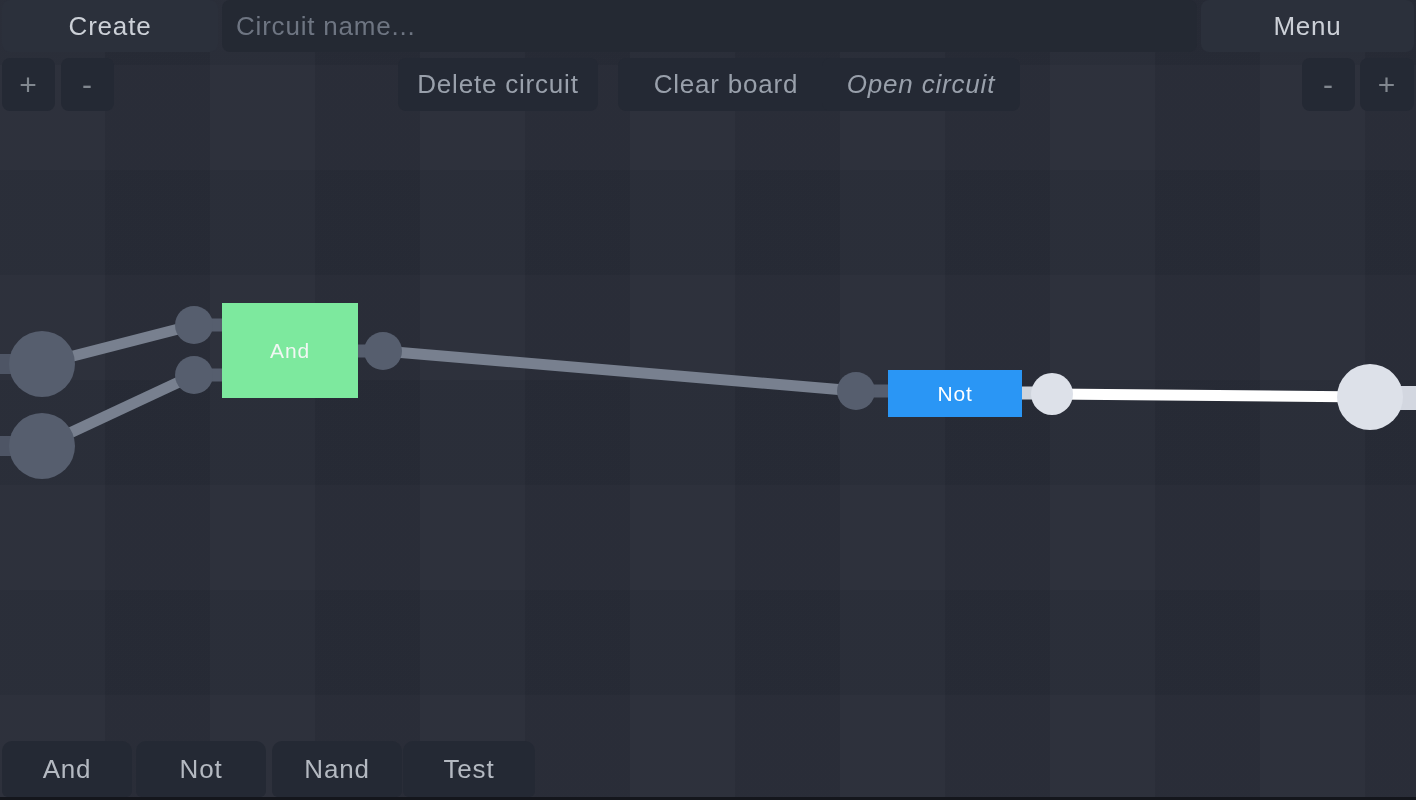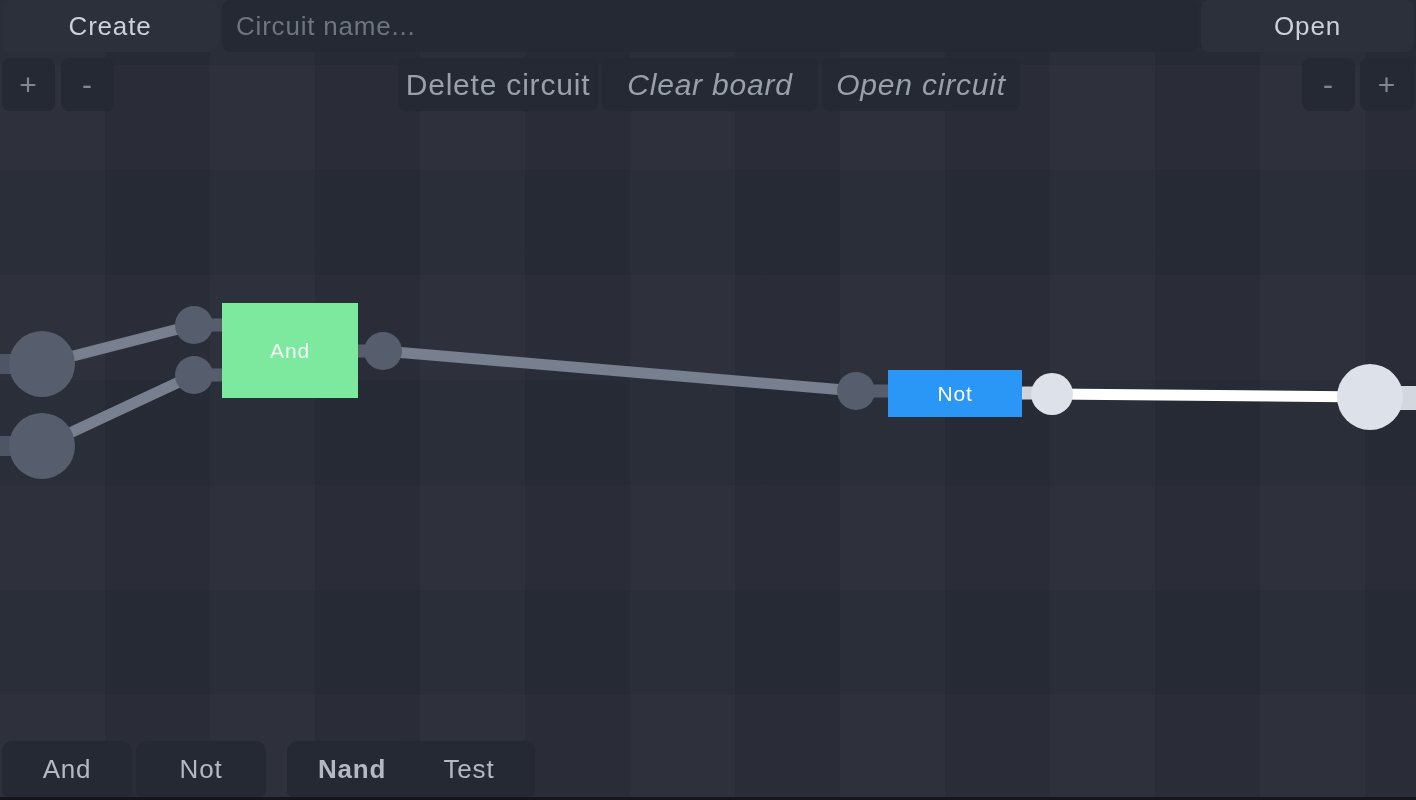--- a/index.html
+++ b/index.html
@@ -35,50 +35,50 @@
   #gate-and{left:222px;top:303px;width:136px;height:95px;background:var(--gate_and,#7de99e);}
   #gate-not{left:888px;top:370px;width:134px;height:47px;background:var(--gate_not,#2a96f5);color:#ffffff;}
 
   .btn{
     position:absolute;z-index:3;border-radius:8px;border:none;
     display:flex;align-items:center;justify-content:center;
     font-family:"Liberation Sans",sans-serif;letter-spacing:0.8px;cursor:pointer;
     box-sizing:border-box;
   }
   .btn-light{background:var(--panel_light,#2b303b);color:#ccd0d7;font-size:26px;}
-  .btn-dark{background:var(--panel_dark,#242934);color:#99a0ab;font-size:30px;}
+  .btn-dark{background:var(--panel_dark,#242934);color:#99a0ab;font-size:26px;}
   .btn-zoom{background:var(--panel_dark,#242934);color:#81878f;font-size:30px;font-weight:300;}
 
   #create-btn{left:2px;top:0;width:216px;height:52px;text-align:right;}
   #menu-btn{left:1201px;top:0;width:213px;height:52px;}
   #circuit-name{
     position:absolute;z-index:3;left:222px;top:0;width:975px;height:52px;
     background:var(--input_bg,#242933);border:none;border-radius:8px;
     color:#eab308;font-size:26px;letter-spacing:0.8px;padding:0 14px;box-sizing:border-box;
     font-family:"Liberation Sans",sans-serif;outline:none;
   }
   #circuit-name::placeholder{color:#6e7582;opacity:1;}
 
   #zoom-in-left{left:2px;top:58px;width:53px;height:53px;}
   #zoom-out-left{left:61px;top:58px;width:53px;height:53px;}
   #zoom-out-right{left:1302px;top:58px;width:53px;height:53px;}
   #zoom-in-right{left:1360px;top:58px;width:54px;height:53px;}
 
   #delete-circuit{left:398px;top:58px;width:200px;height:53px;}
-  #clear-board{left:602px;top:58px;width:216px;height:53px;font-style:italic;}
+  #clear-board{left:618px;top:58px;width:216px;height:53px;}
   #open-circuit{left:822px;top:58px;width:198px;height:53px;font-style:italic;}
 
   .palette-btn{
     position:absolute;z-index:3;top:741px;height:56px;border-radius:10px 10px 6px 6px;
     background:var(--panel_dark,#242934);color:#b4b9c1;font-size:26px;letter-spacing:0.8px;
     display:flex;align-items:center;justify-content:center;cursor:pointer;
   }
   #pal-and{left:2px;width:130px;}
   #pal-not{left:136px;width:130px;}
-  #pal-nand{left:287px;width:130px;font-weight:bold;}
+  #pal-nand{left:272px;width:130px;}
   #pal-test{left:403px;width:132px;text-align:right;}
 
   #bottom-strip{position:absolute;z-index:4;left:0;top:797px;width:1416px;height:3px;background:#14161c;}
 </style>
 </head>
 <body>
 
 <div id="board"></div>
 
 <svg id="wires" width="1416" height="800" viewBox="0 0 1416 800">
@@ -112,21 +112,21 @@
 
 <div class="gate" id="gate-and">
   <span>And</span>
 </div>
 <div class="gate" id="gate-not">
   <span>Not</span>
 </div>
 
 <button class="btn btn-light" id="create-btn">Create</button>
 <input id="circuit-name" type="text" placeholder="Circuit name..." style="">
-<button class="btn btn-light" id="menu-btn">Open</button>
+<button class="btn btn-light" id="menu-btn">Menu</button>
 
 <button class="btn btn-zoom" id="zoom-in-left">+</button>
 <button class="btn btn-zoom" id="zoom-out-left">-</button>
 <button class="btn btn-dark" id="delete-circuit">Delete circuit</button>
 <button class="btn btn-dark" id="clear-board">Clear board</button>
 <button class="btn btn-dark" id="open-circuit">Open circuit</button>
 <button class="btn btn-zoom" id="zoom-out-right">-</button>
 <button class="btn btn-zoom" id="zoom-in-right">+</button>
 
 <div class="palette-btn" id="pal-and">And</div>

